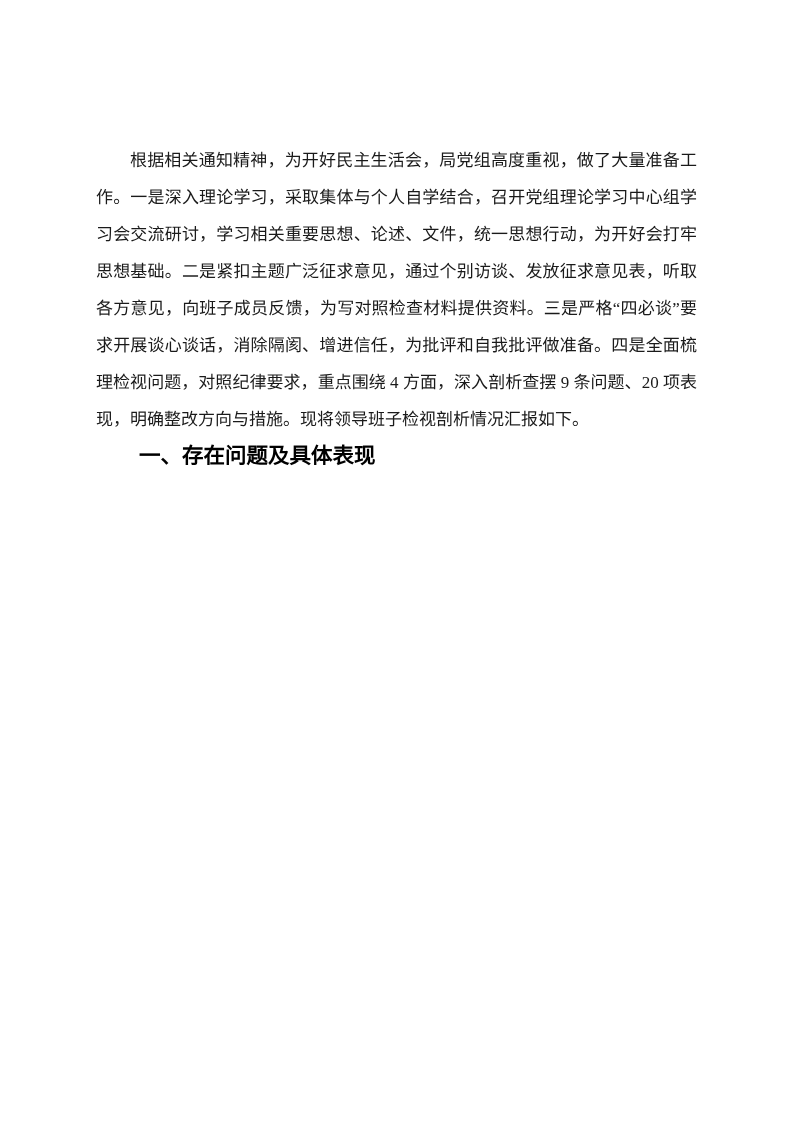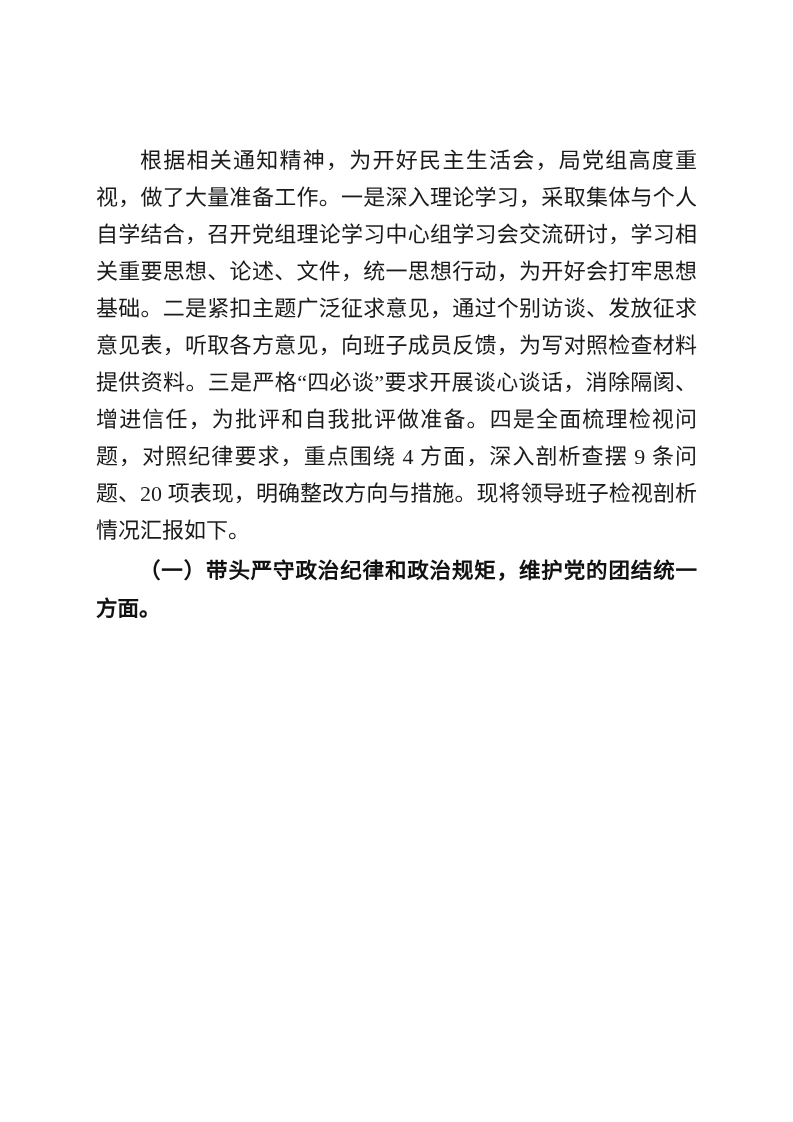--- a/index.html
+++ b/index.html
@@ -28,21 +28,21 @@
     font-size: 29px;
     font-weight: bold;
     line-height: 46px;
     text-align: center;
     letter-spacing: 0.5px;
     color: #000000;
     font-family: "Liberation Serif", "DejaVu Serif", serif;
   }
   p.body {
     margin: 0;
-    font-size: 22px;
+    font-size: 17px;
     line-height: 37px;
     text-align: justify;
     text-justify: inter-ideograph;
     text-indent: 2em;
     word-break: normal;
     overflow-wrap: break-word;
   }
   p.intro {
     margin-top: 1px;
   }
@@ -77,18 +77,18 @@
 </style>
 </head>
 <body>
 
 <div class="page">
   <div class="content">
 
 
     <p class="body intro">根据相关通知精神，为开好民主生活会，局党组高度重视，做了大量准备工作。一是深入理论学习，采取集体与个人自学结合，召开党组理论学习中心组学习会交流研讨，学习相关重要思想、论述、文件，统一思想行动，为开好会打牢思想基础。二是紧扣主题广泛征求意见，通过个别访谈、发放征求意见表，听取各方意见，向班子成员反馈，为写对照检查材料提供资料。三是严格“四必谈”要求开展谈心谈话，消除隔阂、增进信任，为批评和自我批评做准备。四是全面梳理检视问题，对照纪律要求，重点围绕 4 方面，深入剖析查摆 9 条问题、20 项表现，明确整改方向与措施。现将领导班子检视剖析情况汇报如下。</p>
 
+    <h2 class="section-h1">一、存在问题及具体表现</h2>
 
-    <p class="subsection">（一）带头严守政治纪律和政治规矩，维护党的团结统一方面。</p>
 
 
   </div>
 </div>
 
 </body></html>

